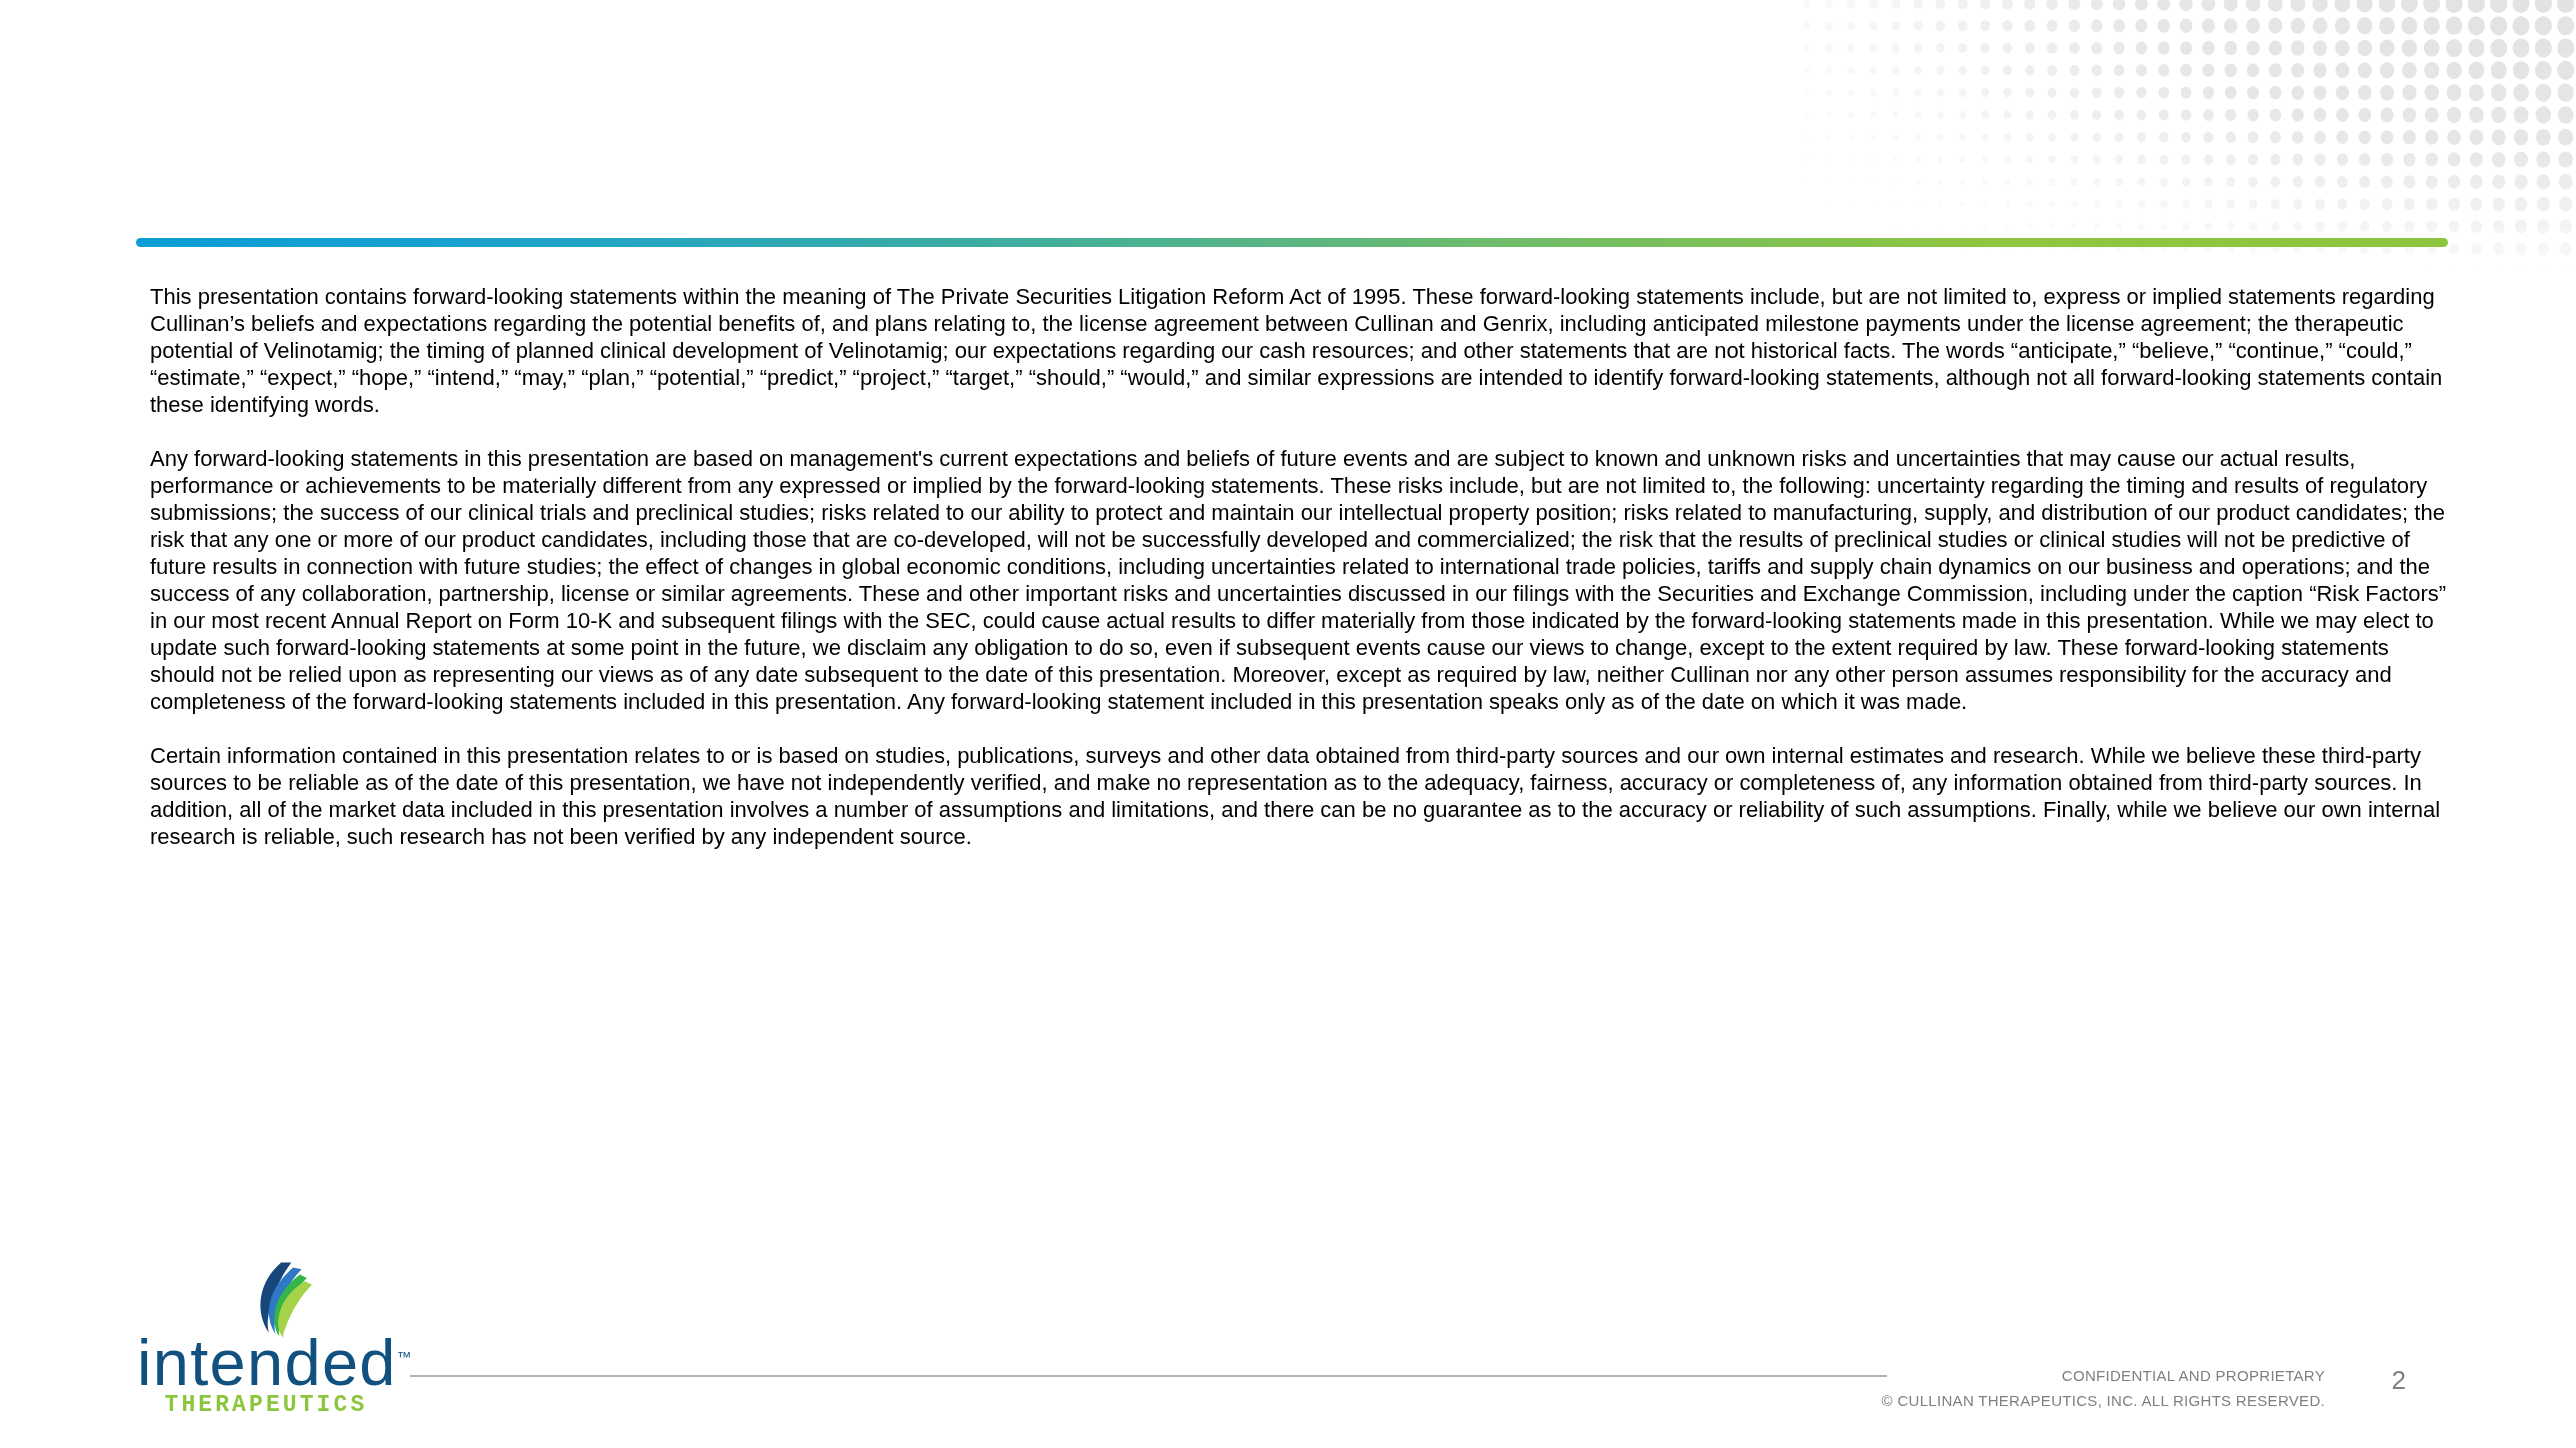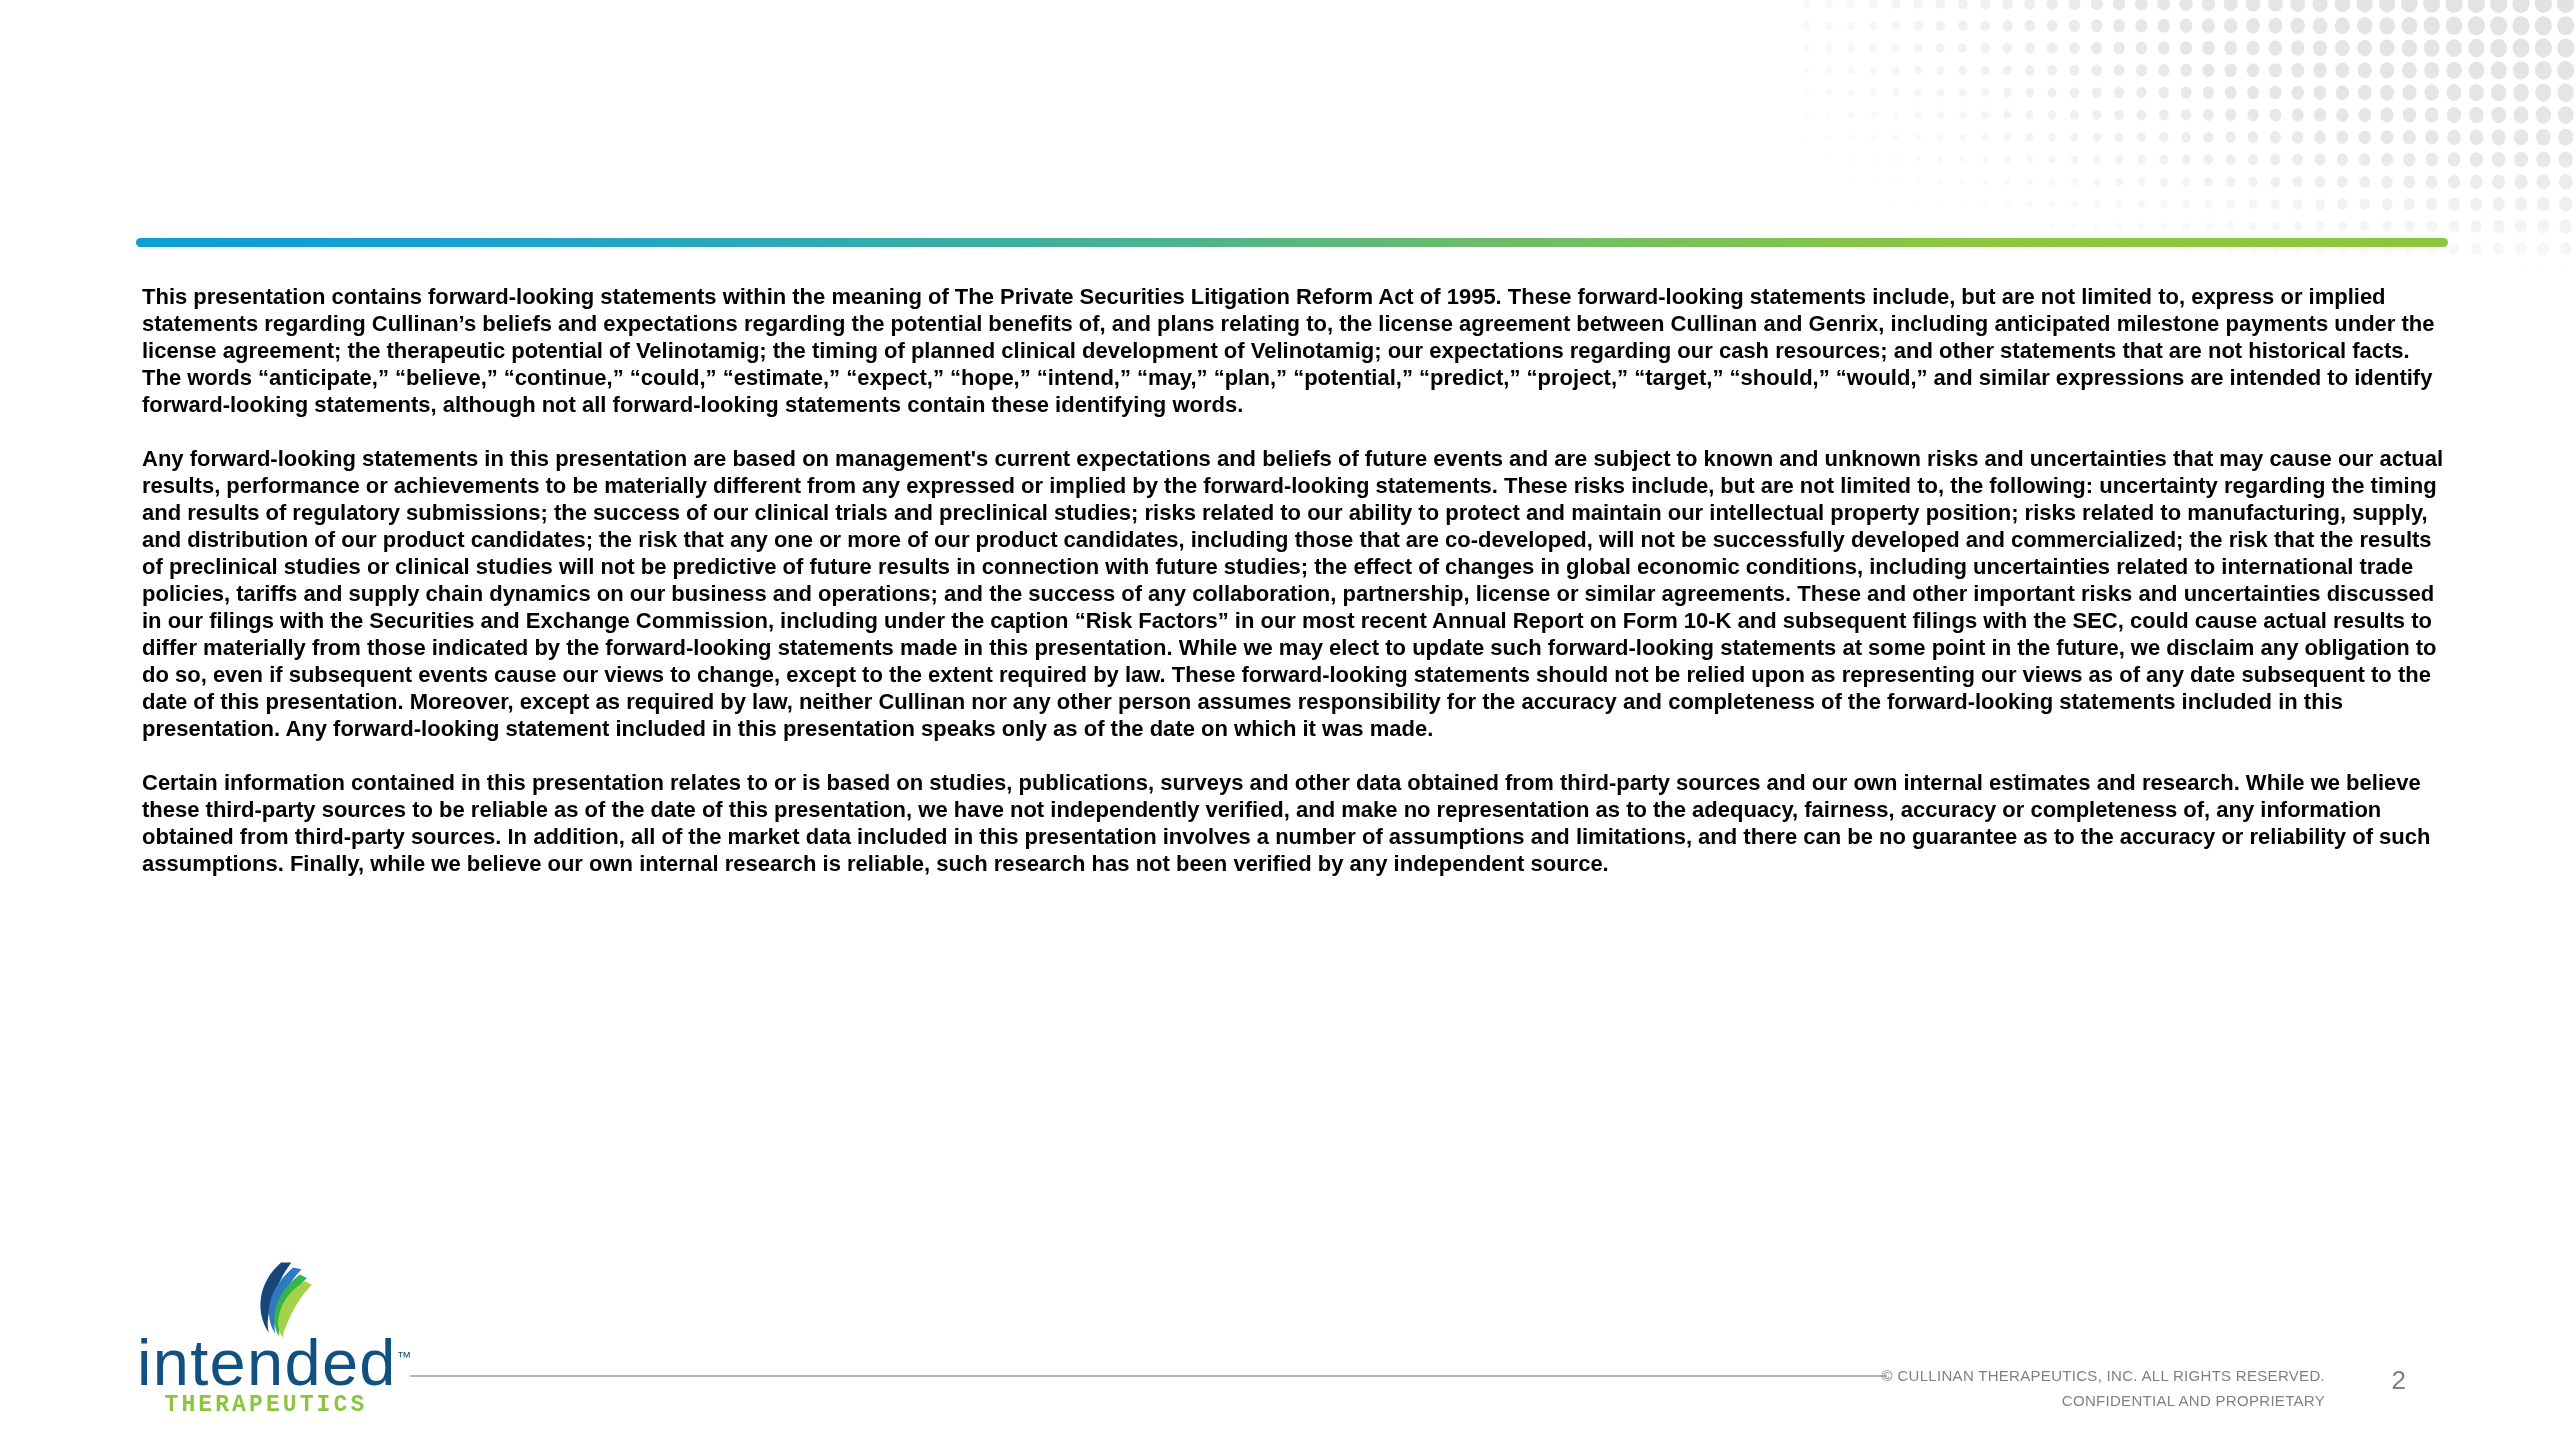--- a/index.html
+++ b/index.html
@@ -58,22 +58,21 @@
     position: absolute;
     left: 142px;
     top: 283px;
     width: 2310px;
     font-size: 22px;
     line-height: 27px;
     color: #000000;
     text-align: left;
   }
   #body-copy p {
-    margin: 0 0 27px 0;
-    font-weight: bold;
+    margin: 0 0 27px 8px;
   }
 
   
   #footer-rule {
     position: absolute;
     left: 410px;
     top: 1375px;
     width: 1477px;
     height: 1.7px;
     background: #b4b4b4;
@@ -634,19 +633,19 @@
       <path d="M74 12 C60 26 48 48 44 68 C42 77 42 83 44 88 C38 80 35 68 36 57 C38 38 50 22 64 10 Z" fill="#2f79c4"></path>
       <path d="M80 22 C66 36 55 56 50 74 C48 81 47 86 48 90 C43 83 41 72 43 61 C46 43 58 28 72 18 Z" fill="#34b54a"></path>
       <path d="M86 30 C72 44 62 62 56 78 C53 85 52 89 53 92 C47 86 45 75 48 64 C52 47 64 34 78 26 Z" fill="#a6d24a"></path>
     </svg>
     <div id="logo-wordmark"><span>intended</span><span id="logo-tm">™</span></div>
     <div id="logo-sub">THERAPEUTICS</div>
   </div>
 
   <div id="footer-rule"></div>
   <div id="footer-legal">
+    <div>CONFIDENTIAL AND PROPRIETARY</div>
     <div>© CULLINAN THERAPEUTICS, INC. ALL RIGHTS RESERVED.</div>
-    <div>CONFIDENTIAL AND PROPRIETARY</div>
   </div>
   <div id="page-number">2</div>
 
 </div>
 
 
 </body></html>

